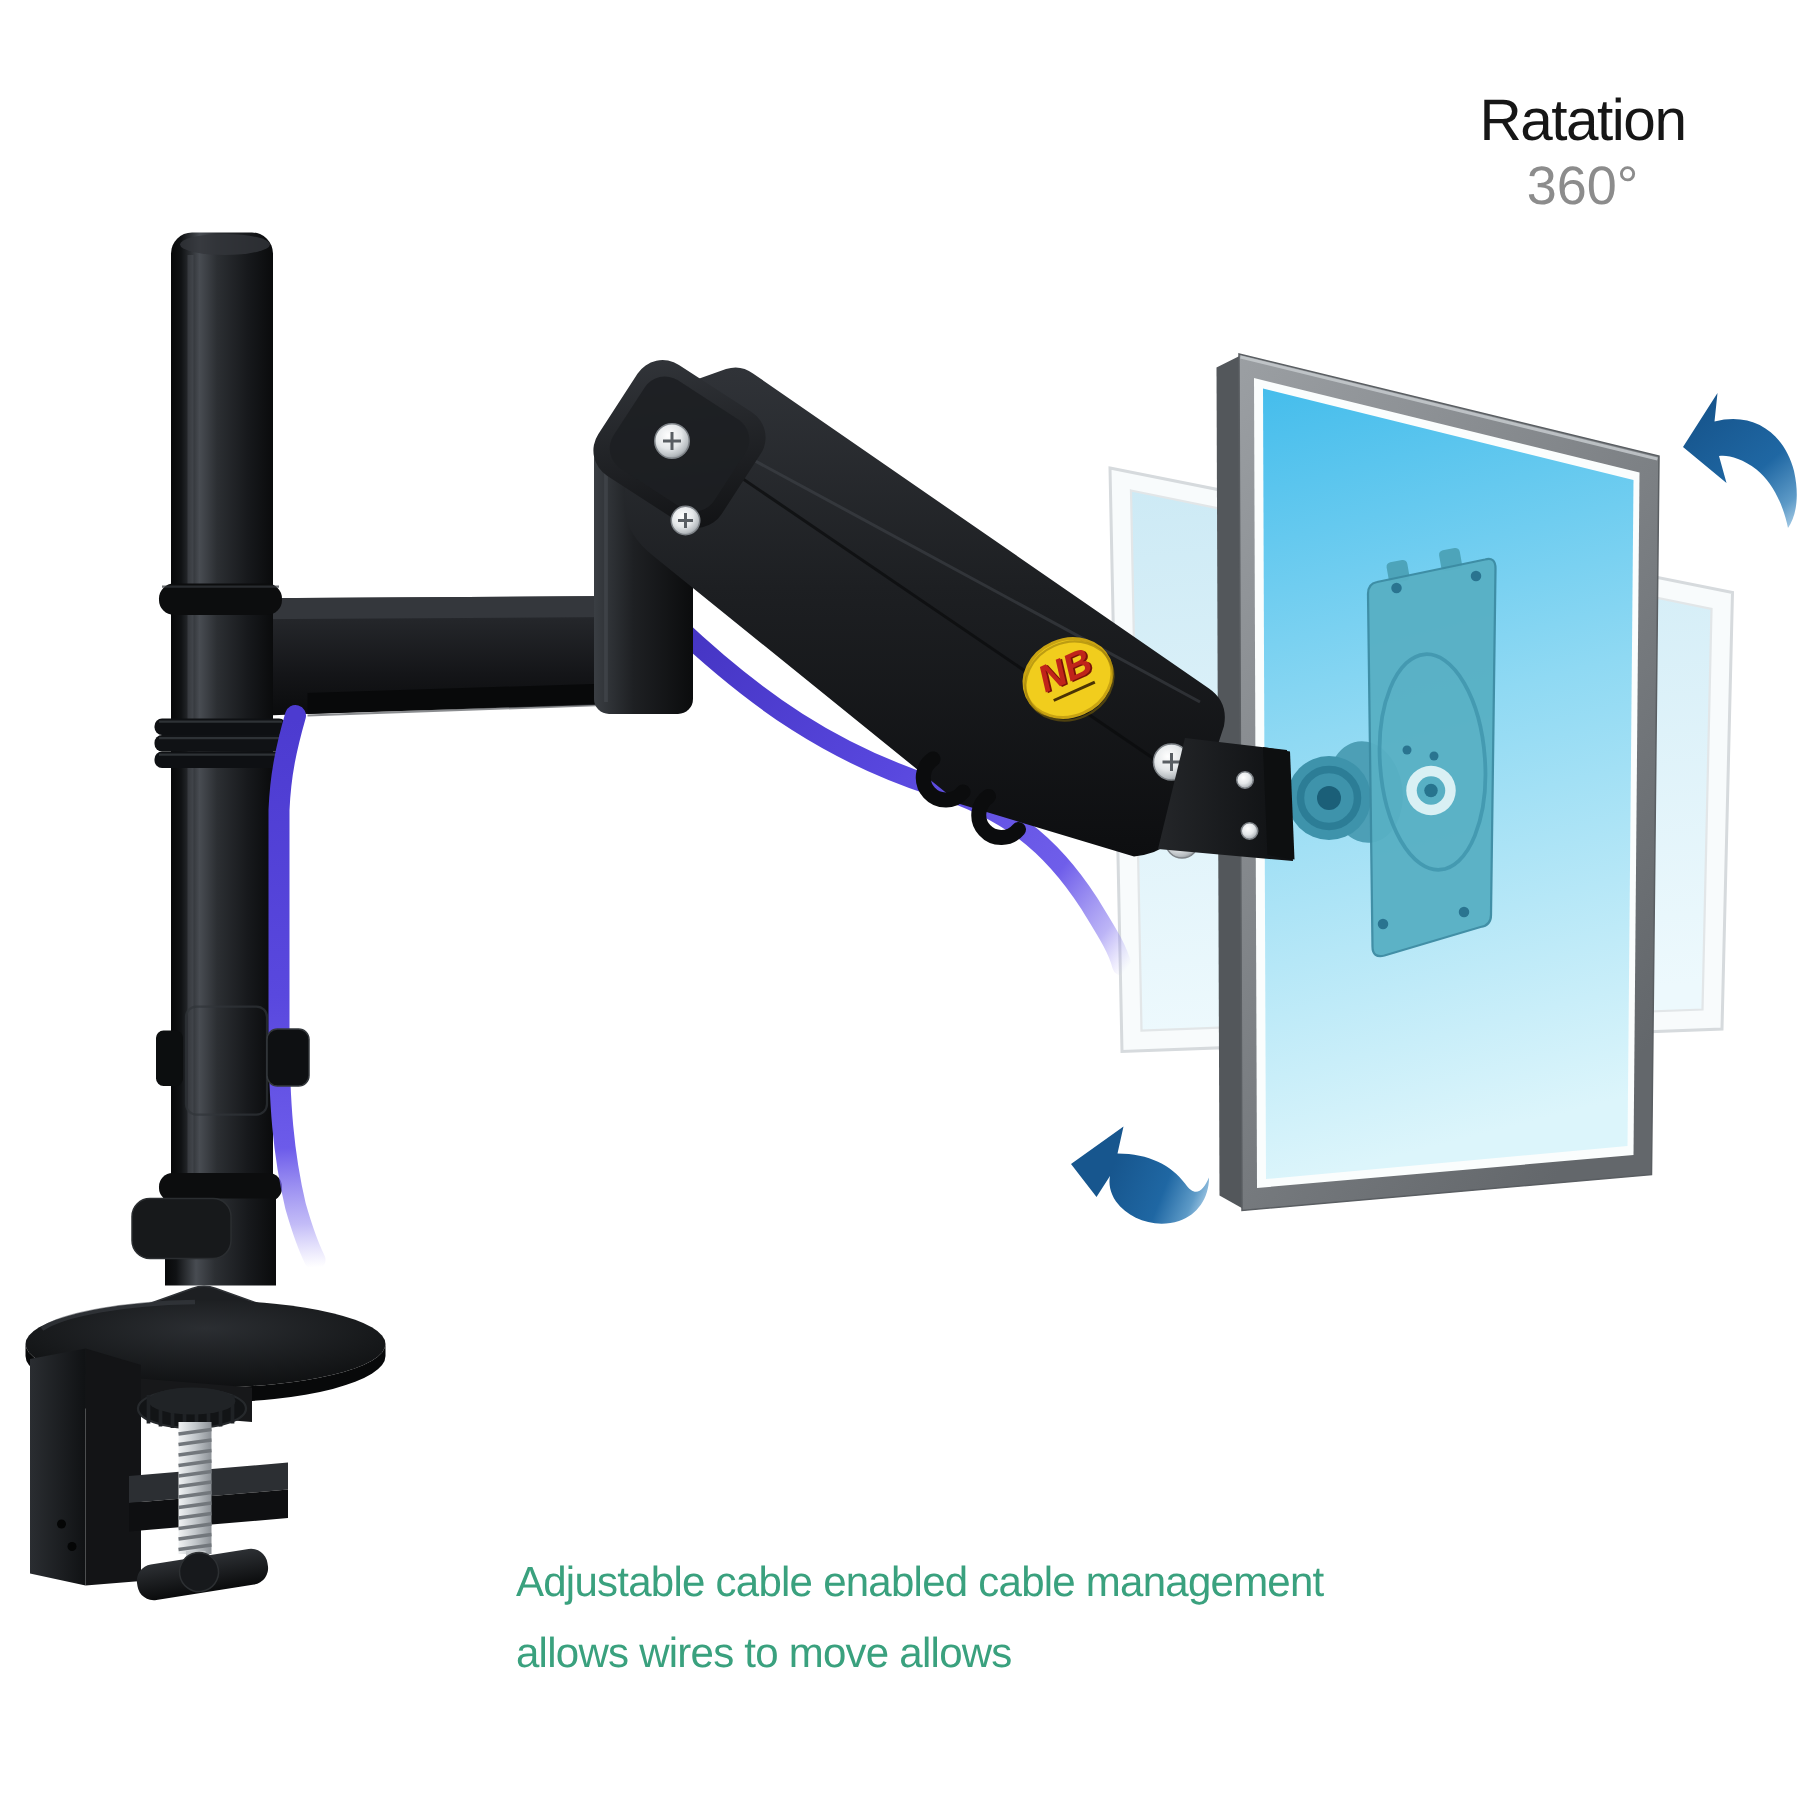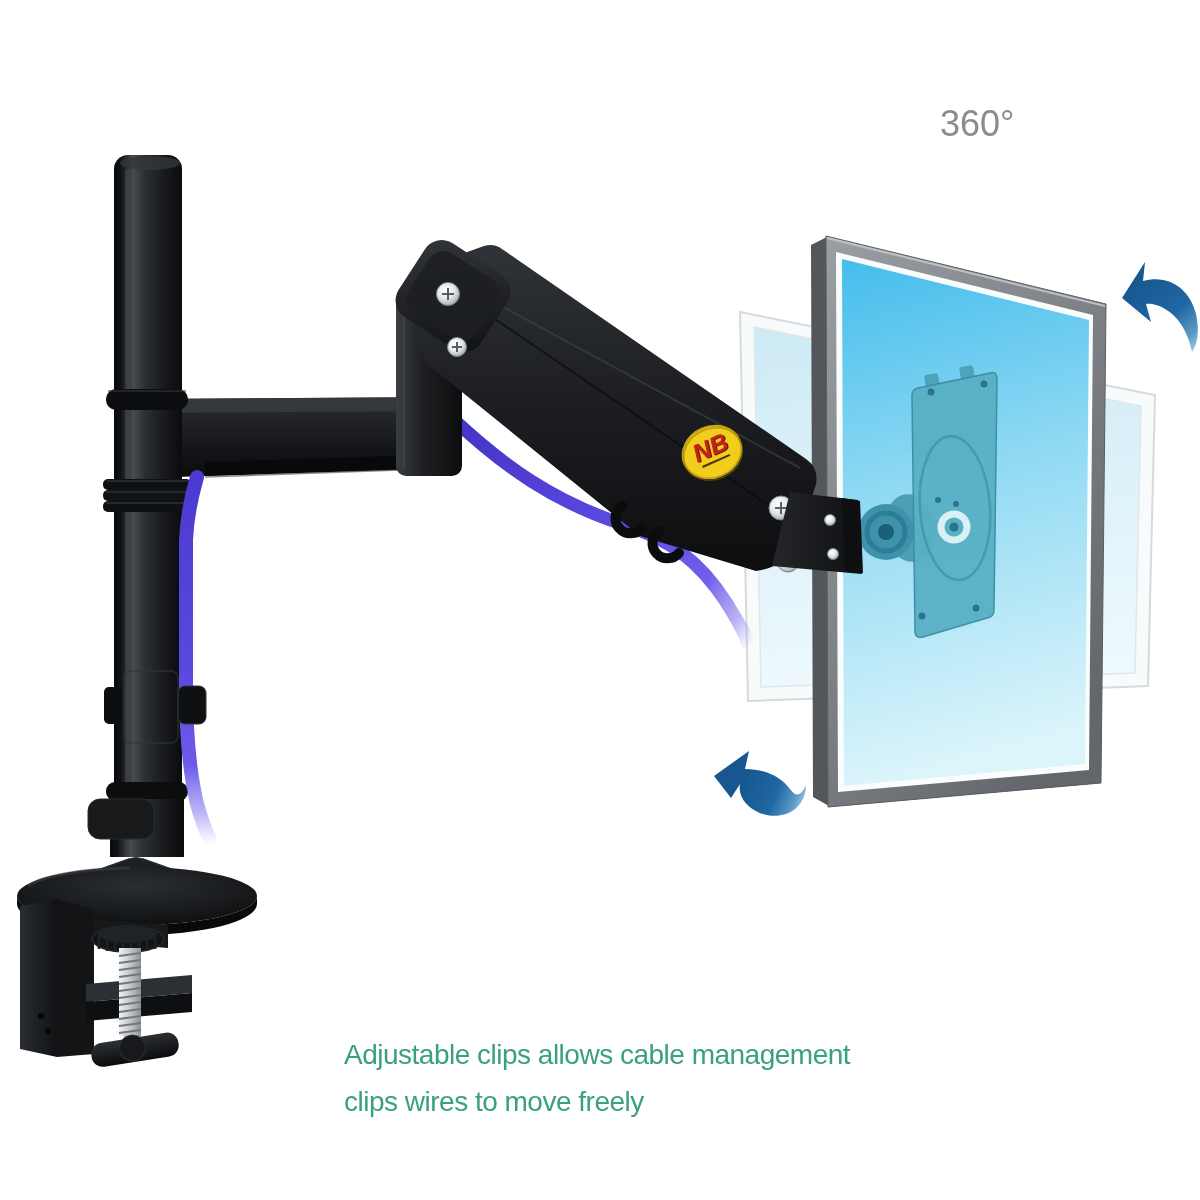--- a/index.html
+++ b/index.html
@@ -2,21 +2,21 @@
 <html><head>
 <meta charset="utf-8">
 <style>
   html,body{margin:0;padding:0;background:#fff;}
   .canvas{position:relative;width:1200px;height:1200px;background:#ffffff;overflow:hidden;
           font-family:"Liberation Sans",sans-serif;}
   .canvas svg{position:absolute;left:0;top:0;}
   .txt{position:absolute;line-height:1.1;white-space:nowrap;}
   .rot-label{left:940px;top:60px;width:230px;text-align:center;font-size:39px;
              letter-spacing:-1px;color:#161616;}
-  .rot-value{left:940px;top:104px;width:230px;font-size:36px;color:#8c8c8c;}
+  .rot-value{left:940px;top:104px;width:230px;text-align:center;font-size:36px;color:#8c8c8c;}
   .heading{left:338px;top:966px;font-size:44px;letter-spacing:-2px;color:#141414;}
   .sub{color:#3aa17e;font-size:28px;letter-spacing:-0.5px;}
   .sub1{left:344px;top:1040px;}
   .sub2{left:344px;top:1087px;}
   .nb-logo-text{left:681px;top:436px;width:60px;text-align:center;transform:rotate(-24deg);
       transform-origin:center;font-size:25px;font-weight:800;font-style:italic;color:#c0241a;
       text-shadow:1px 1px 0 #7a1208;line-height:0.9;}
   .nb-bar{display:block;margin:2px auto 0;width:30px;height:2px;background:#4a3305;}
 </style>
 </head>
@@ -274,20 +274,21 @@
     <g transform="translate(133,1050) rotate(-9)">
       <rect x="-42" y="-12" width="88" height="24" rx="11" fill="url(#gT)"></rect>
       <circle cx="0" cy="-2" r="13" fill="#17191c" stroke="#2d3033"></circle>
     </g>
   </g>
 
   <path d="M1122,298 L1145,262 L1143,281 C1170,274 1190,290 1196,314 C1200,332 1197,345 1192,352 C1189,337 1182,322 1171,313 C1161,305 1151,303 1146,304 L1151,322 Z" fill="url(#gArr1)"></path>
   <path d="M714,776 L749,751 L745,769 C766,769 781,777 790,789 C797,799 802,794 806,785 C806,799 798,810 786,814 C770,819 753,813 744,801 C740,795 739,789 740,784 L731,798 Z" fill="url(#gArr2)"></path>
 </svg>
 
+  <div class="txt rot-label">Ratation</div>
   <div class="txt rot-value">360°</div>
-  <div class="txt sub sub1">Adjustable clips allows cable management</div>
-  <div class="txt sub sub2">clips wires to move freely</div>
+  <div class="txt sub sub1">Adjustable cable enabled cable management</div>
+  <div class="txt sub sub2">allows wires to move allows</div>
   <div class="txt nb-logo-text">
     <span>NB</span>
     <span class="nb-bar"></span>
   </div>
 </div>
 
 </body></html>

